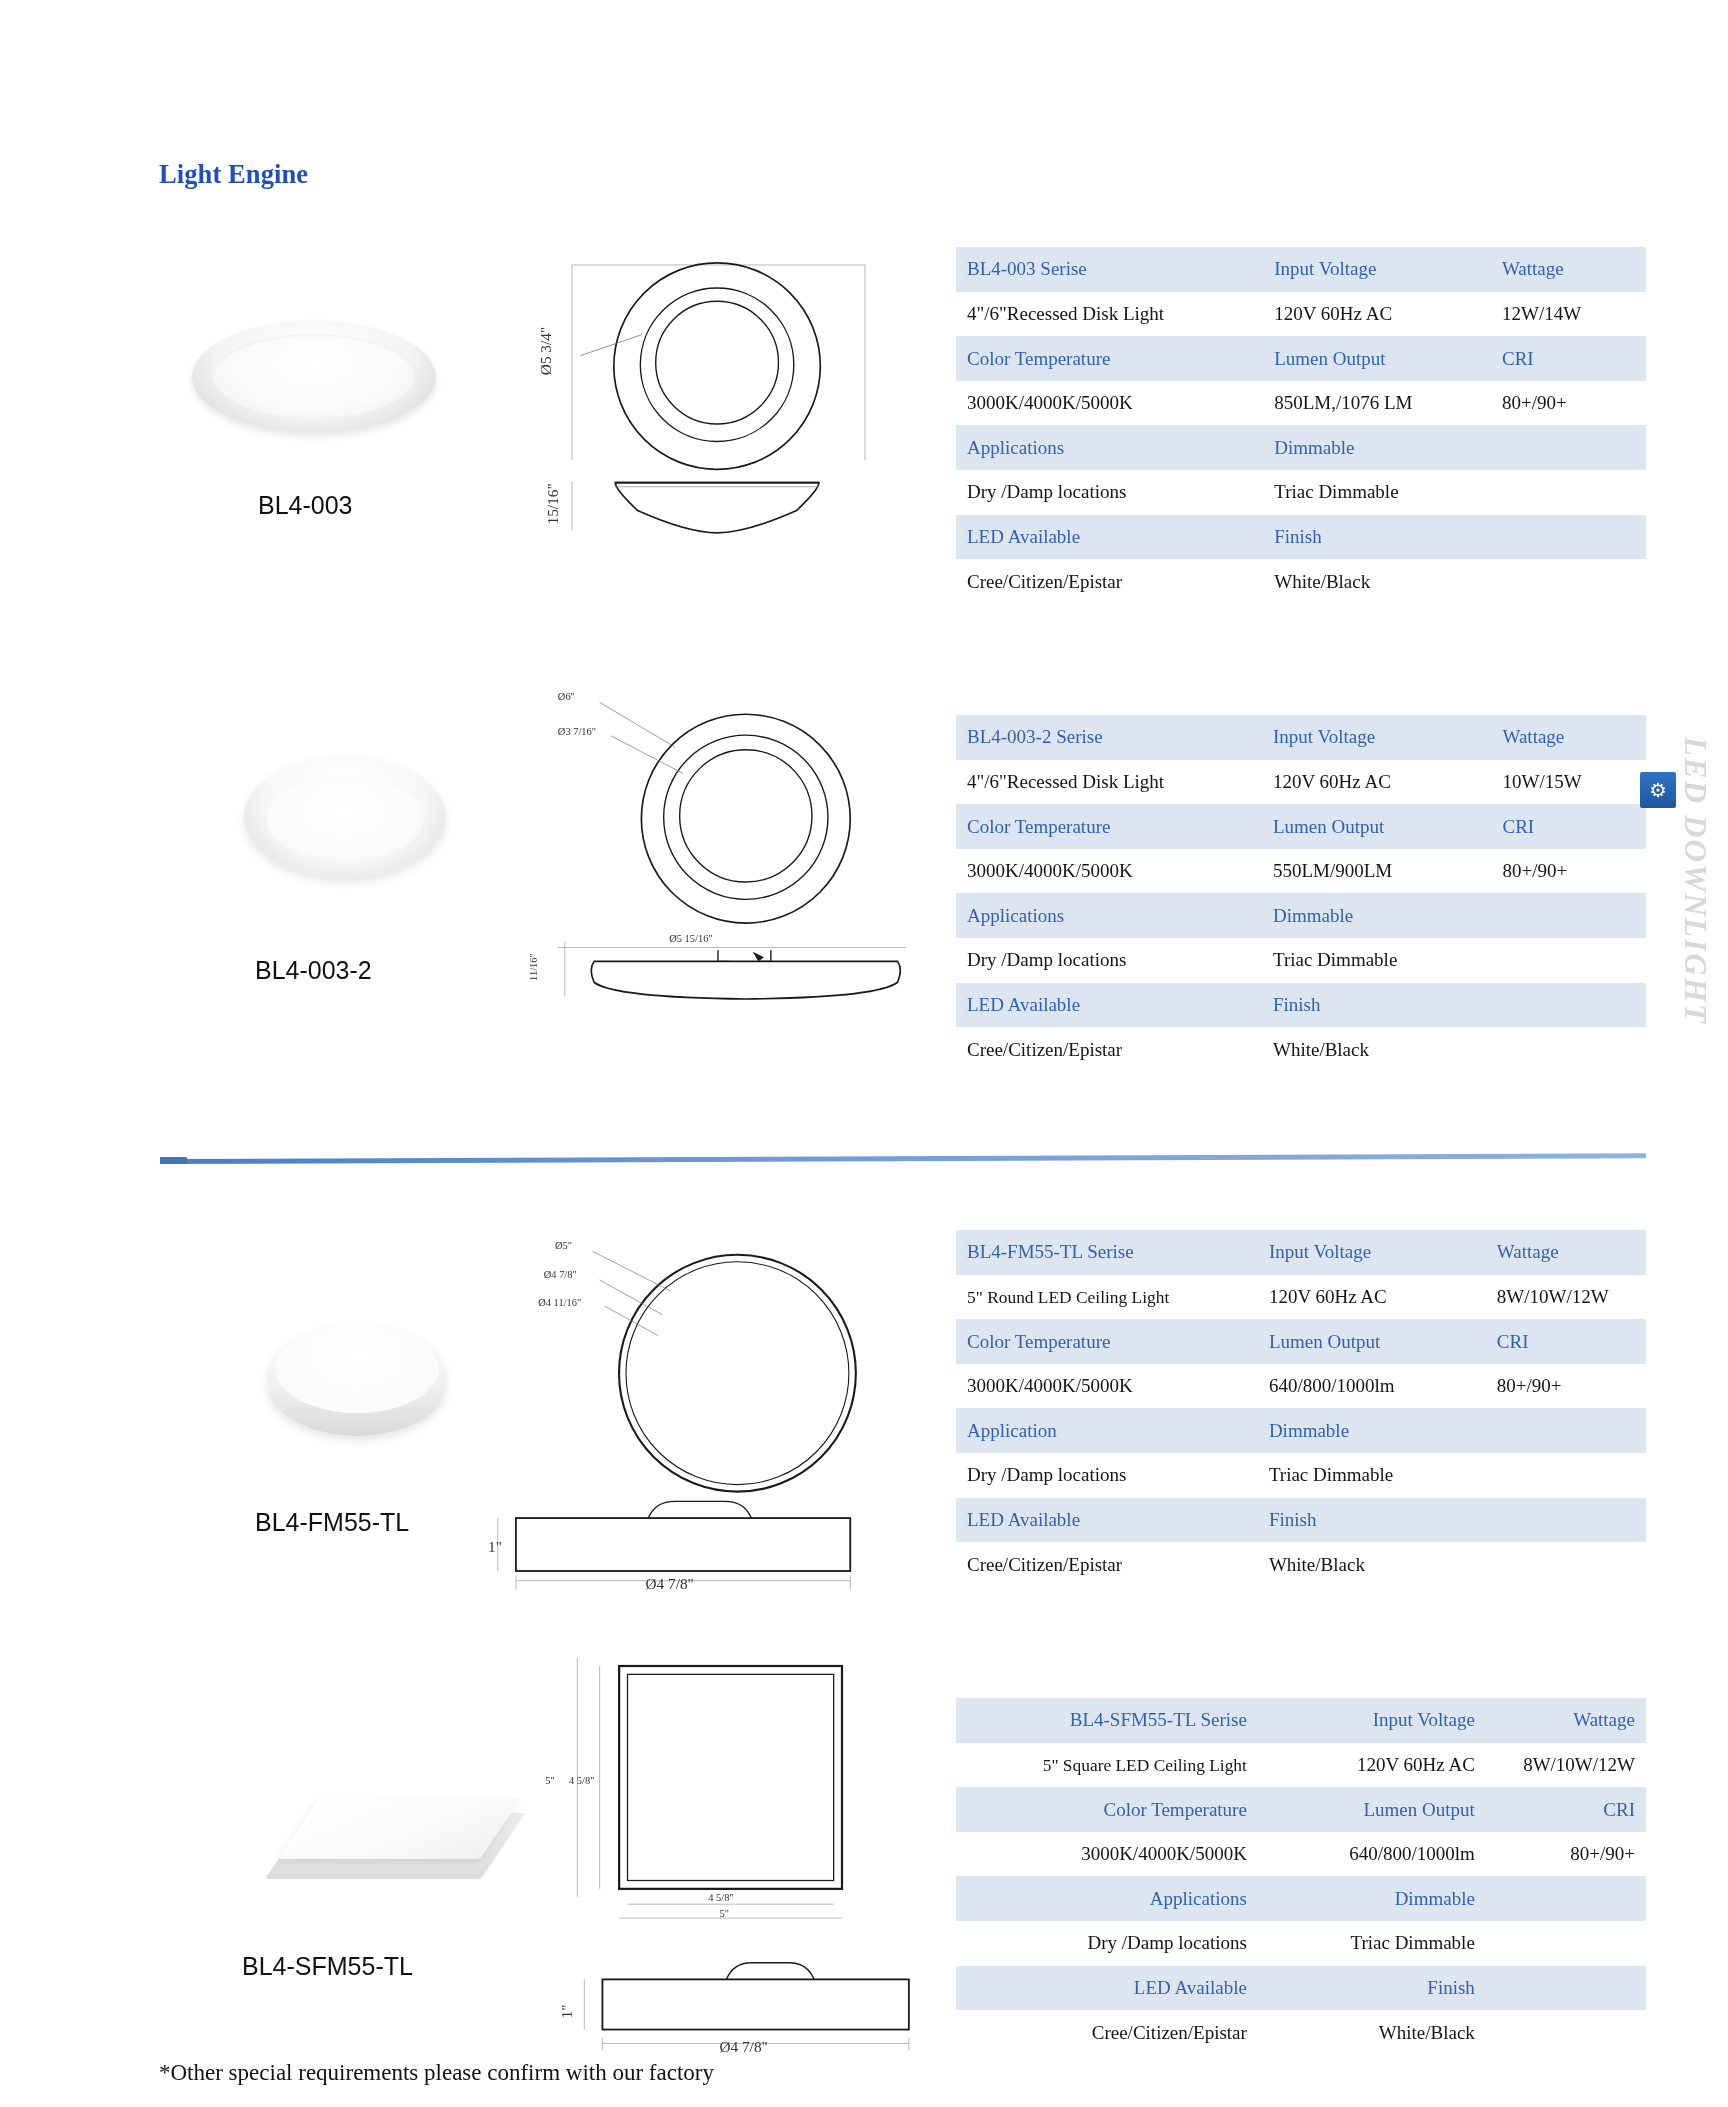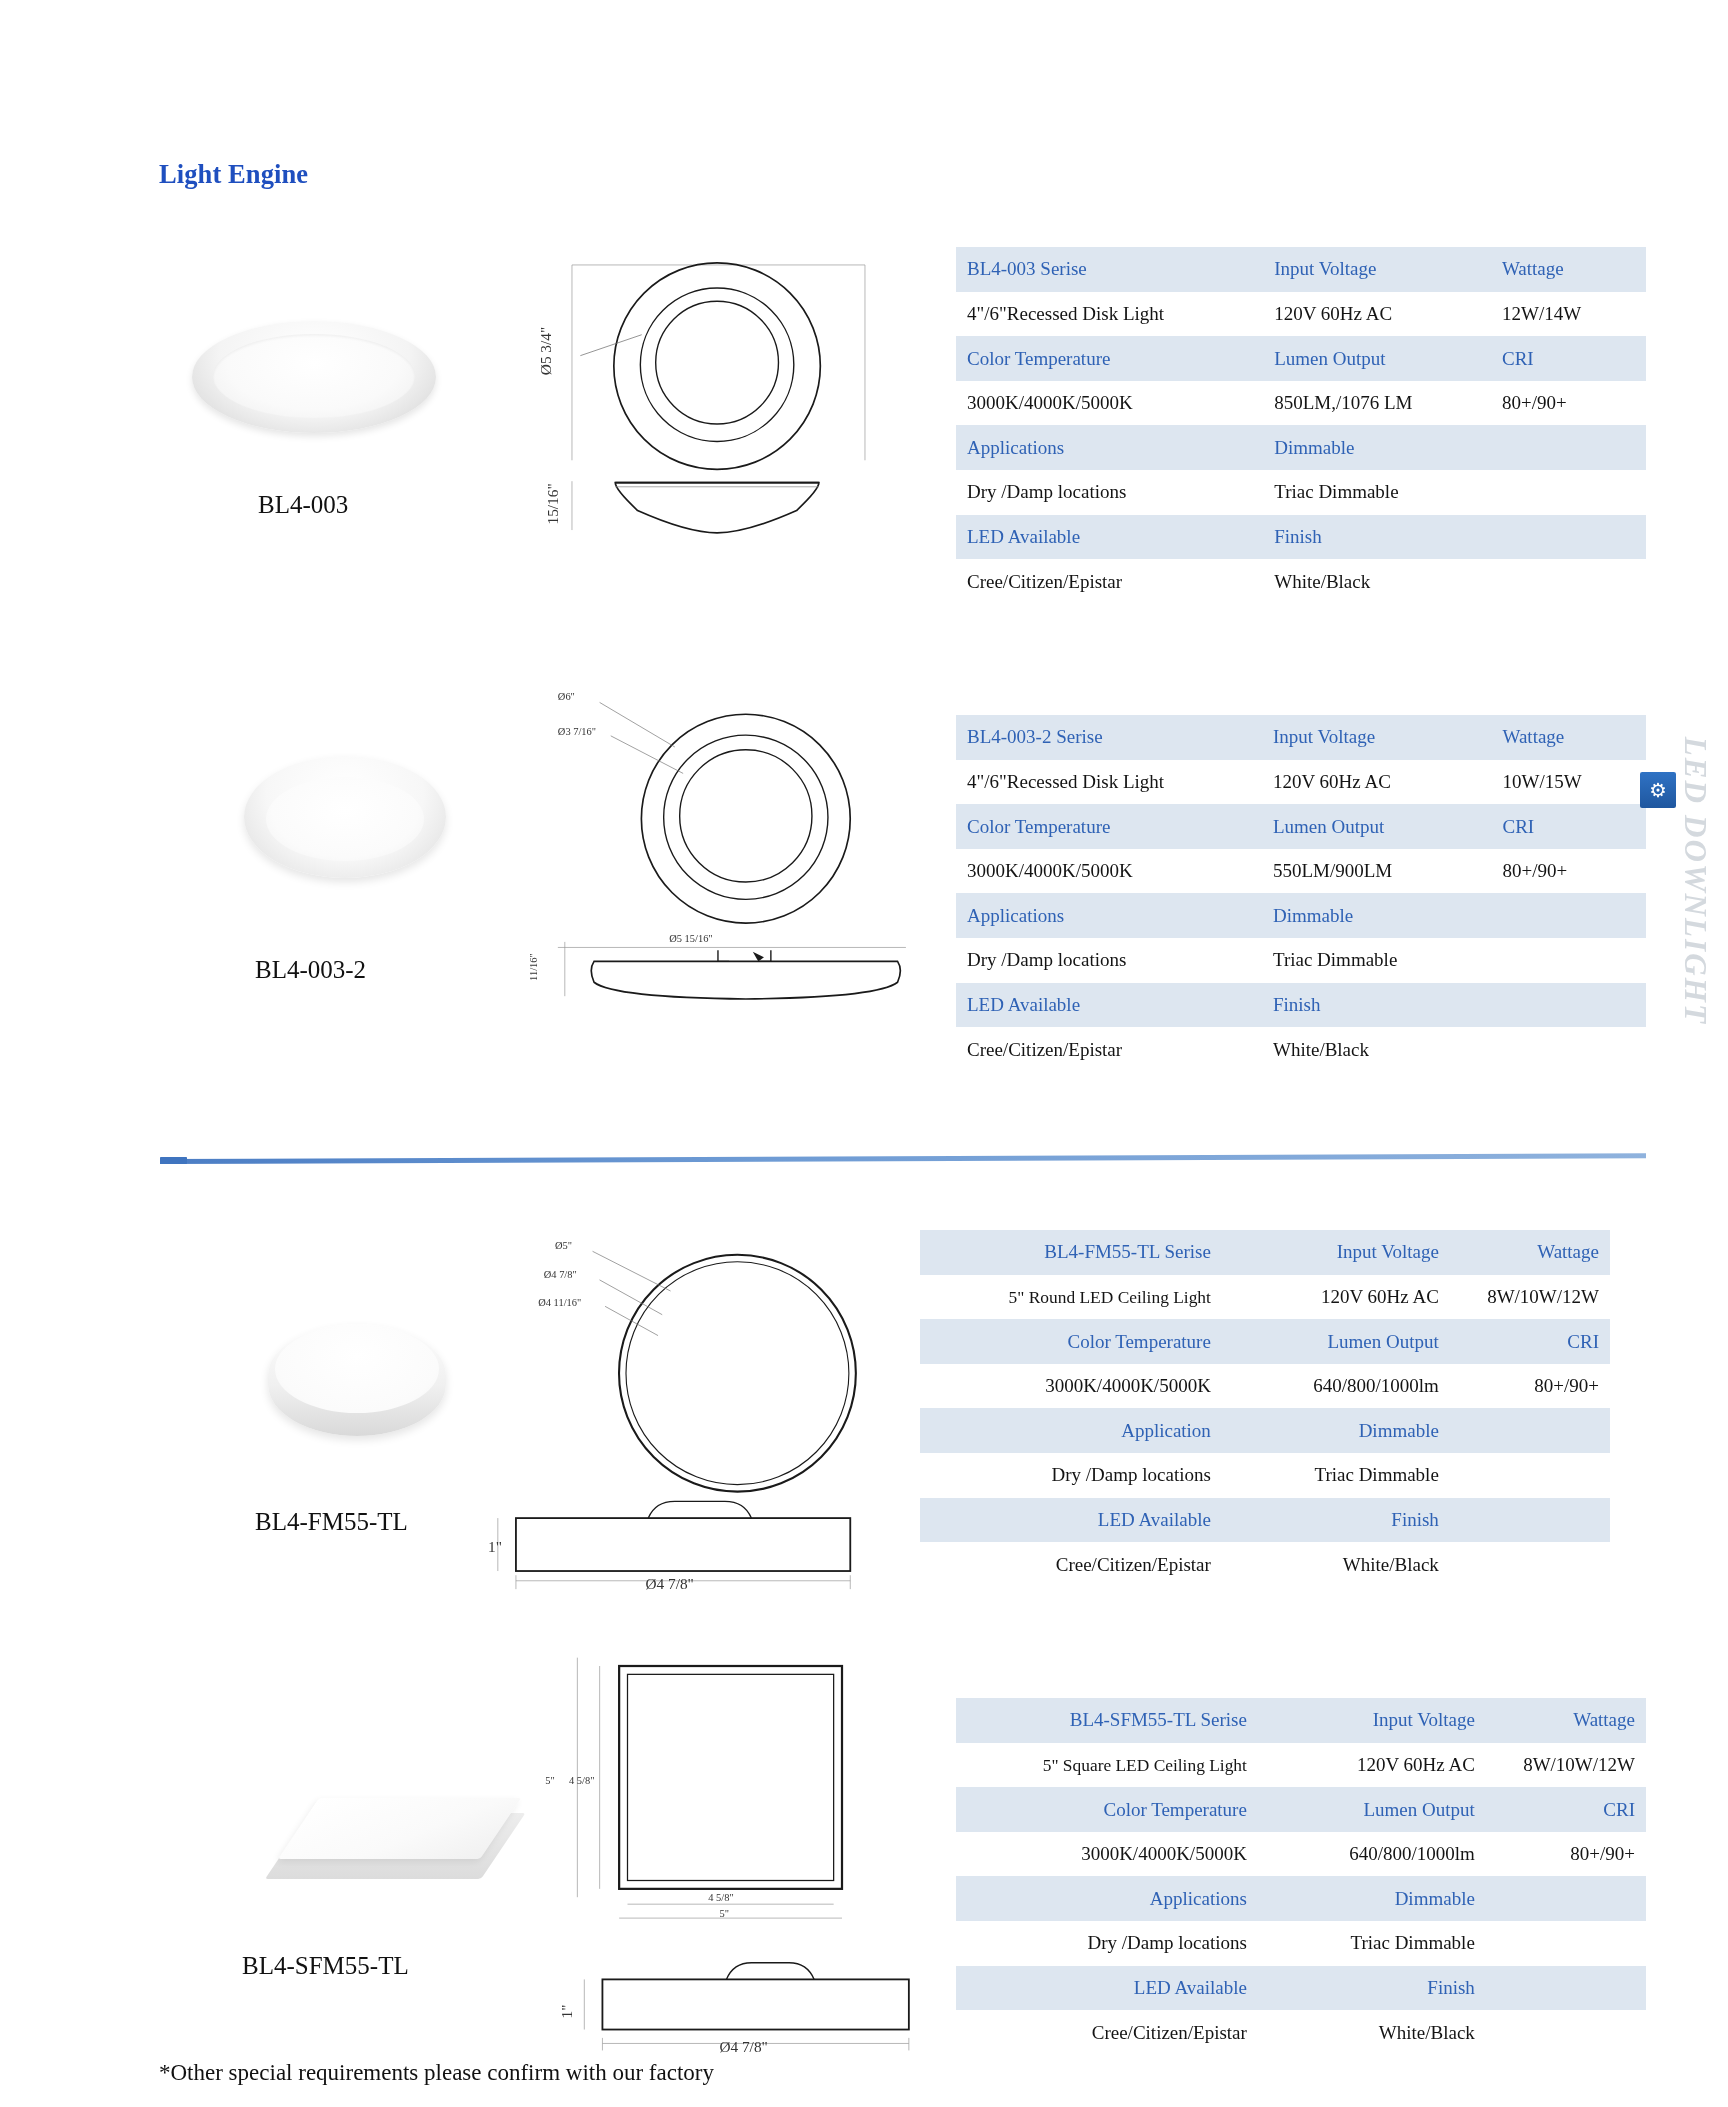--- a/index.html
+++ b/index.html
@@ -104,27 +104,27 @@
   }
   .spec-table td.c1 { width: 314px; }
   .spec-table td.c2 { width: 230px; }
   .spec-table td.c3 { width: 146px; }
 
   .spec-table td.small { font-size: 17.4px; }
 
   
   #table-bl4003   { left: 956px; top: 247px; }
   #table-bl40032  { left: 956px; top: 715px; }
-  #table-fm55     { left: 920px; top: 1230px; text-align: right; }
+  #table-fm55     { left: 956px; top: 1230px; }
   #table-sfm55    { left: 956px; top: 1698px; text-align: right; }
 
   
   .product-label {
     position: absolute;
-    font-family: Liberation Serif, serif;
+    font-family: Liberation Sans, sans-serif;
     font-size: 25px;
     color: #111;
     white-space: nowrap;
   }
   #label-bl4003   { left: 258px; top: 491px; }
   #label-bl40032  { left: 255px; top: 956px; }
   #label-fm55     { left: 255px; top: 1508px; }
   #label-sfm55    { left: 242px; top: 1952px; }
 
   

